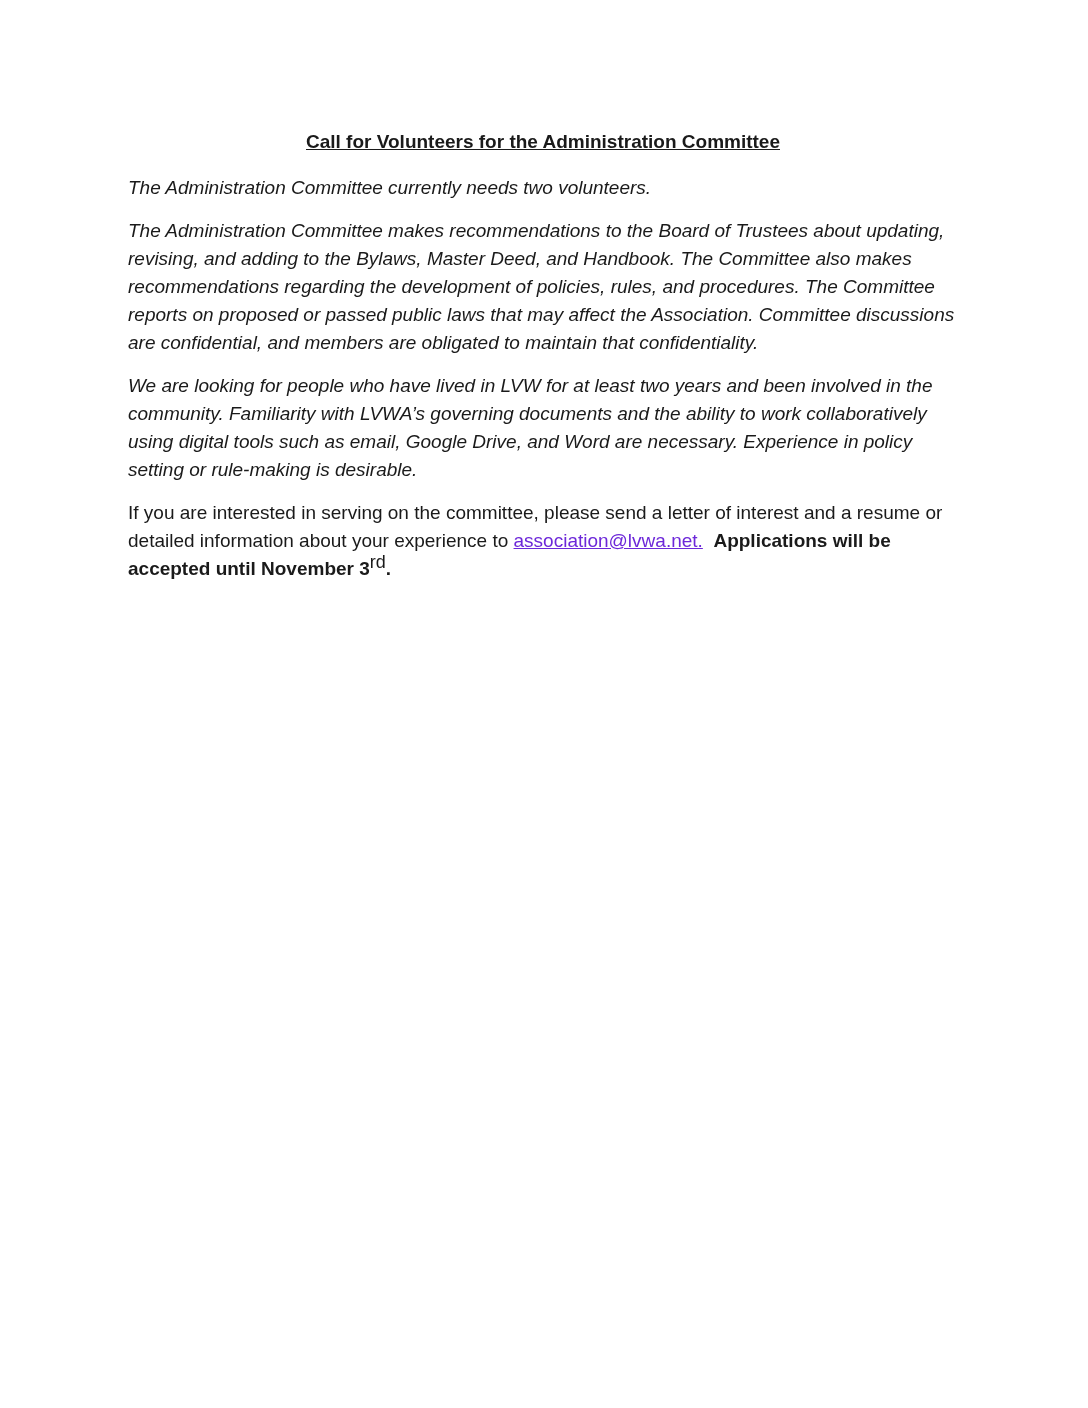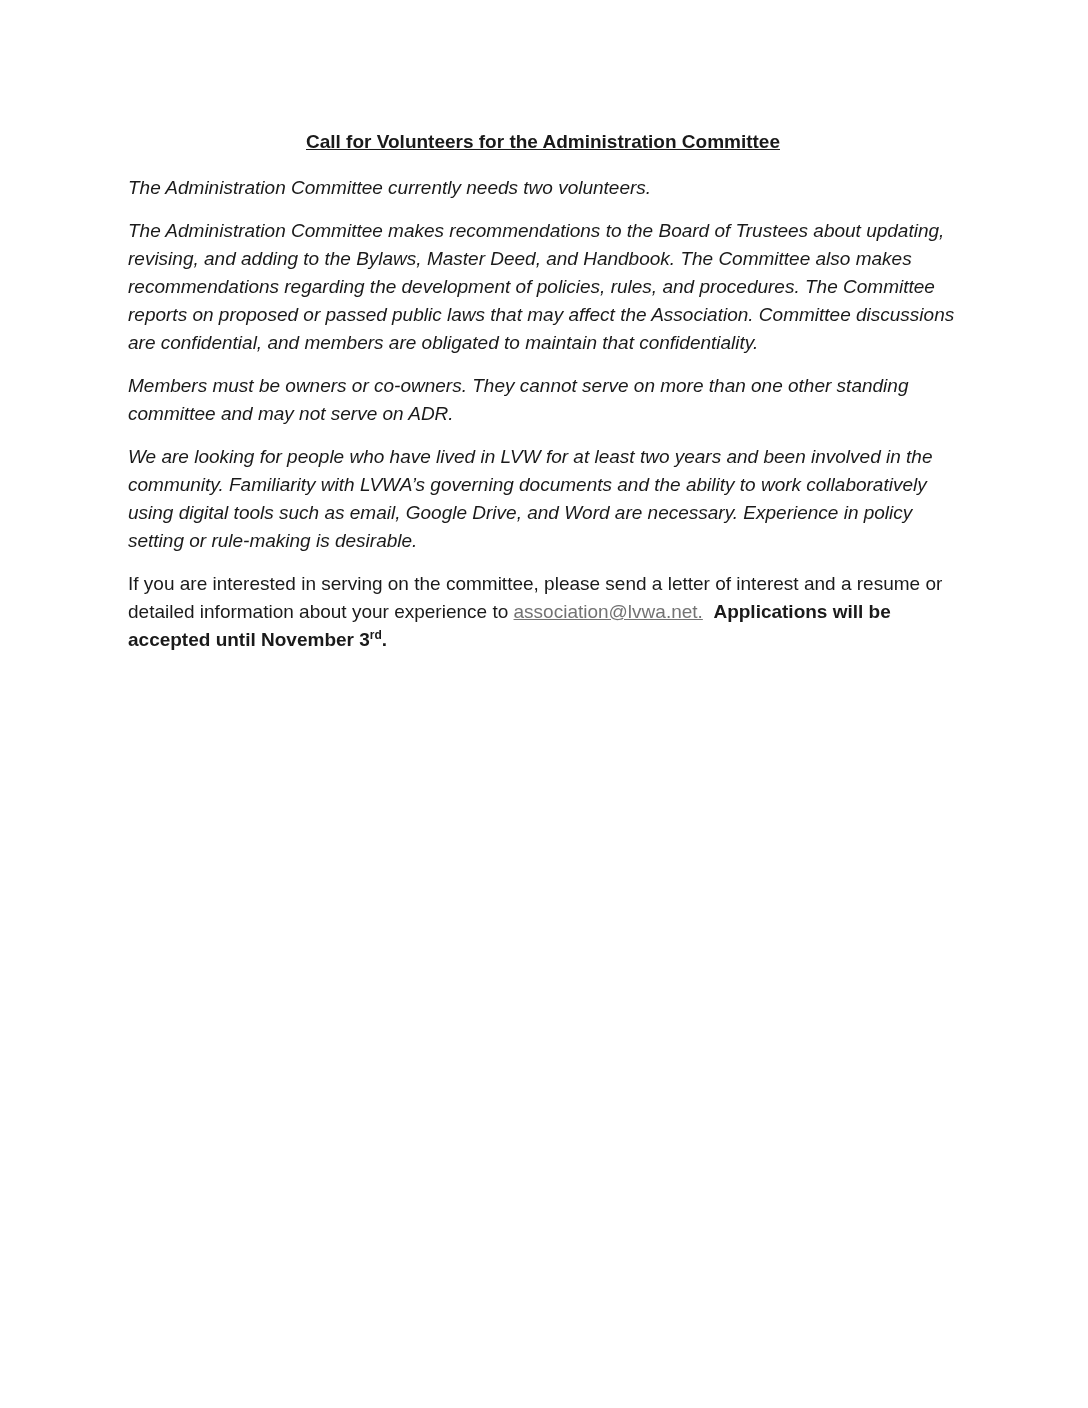--- a/index.html
+++ b/index.html
@@ -34,45 +34,44 @@
   .para {
     margin: 0 0 15px 0;
     white-space: pre-wrap;
     font-style: italic;
   }
   .closing {
     margin: 0;
     white-space: pre-wrap;
   }
   a.email-link {
-    color: #737373;
+    color: #6d28d9;
     text-decoration: underline;
     cursor: pointer;
   }
   .bold-run {
     font-weight: bold;
   }
   sup.ordinal {
-    font-weight: bold;
-    font-size: 12px;
+    font-weight: normal;
+    font-size: 18px;
     line-height: 0;
     vertical-align: super;
   }
 </style>
 </head>
 <body>
 
 <div class="page">
 
   <h1 class="doc-title">Call for Volunteers for the Administration Committee</h1>
 
   <p class="para">The Administration Committee currently needs two volunteers.</p>
 
   <p class="para">The Administration Committee makes recommendations to the Board of Trustees about updating, revising, and adding to the Bylaws, Master Deed, and Handbook. The Committee also makes recommendations regarding the development of policies, rules, and procedures. The Committee reports on proposed or passed public laws that may affect the Association. Committee discussions are confidential, and members are obligated to maintain that confidentiality.</p>
 
-  <p class="para">Members must be owners or co-owners. They cannot serve on more than one other standing committee and may not serve on ADR.</p>
 
   <p class="para">We are looking for people who have lived in LVW for at least two years and been involved in the community. Familiarity with LVWA’s governing documents and the ability to work collaboratively using digital tools such as email, Google Drive, and Word are necessary. Experience in policy setting or rule-making is desirable.</p>
 
 
   <p class="closing"><span>If you are interested in serving on the committee, please send a letter of interest and a resume or detailed information about your experience to </span><a class="email-link">association@lvwa.net.</a><span>  </span><span class="bold-run">Applications will be accepted until November 3</span><sup class="ordinal">rd</sup><span class="bold-run">.</span></p>
 
 </div>
 
 </body></html>

